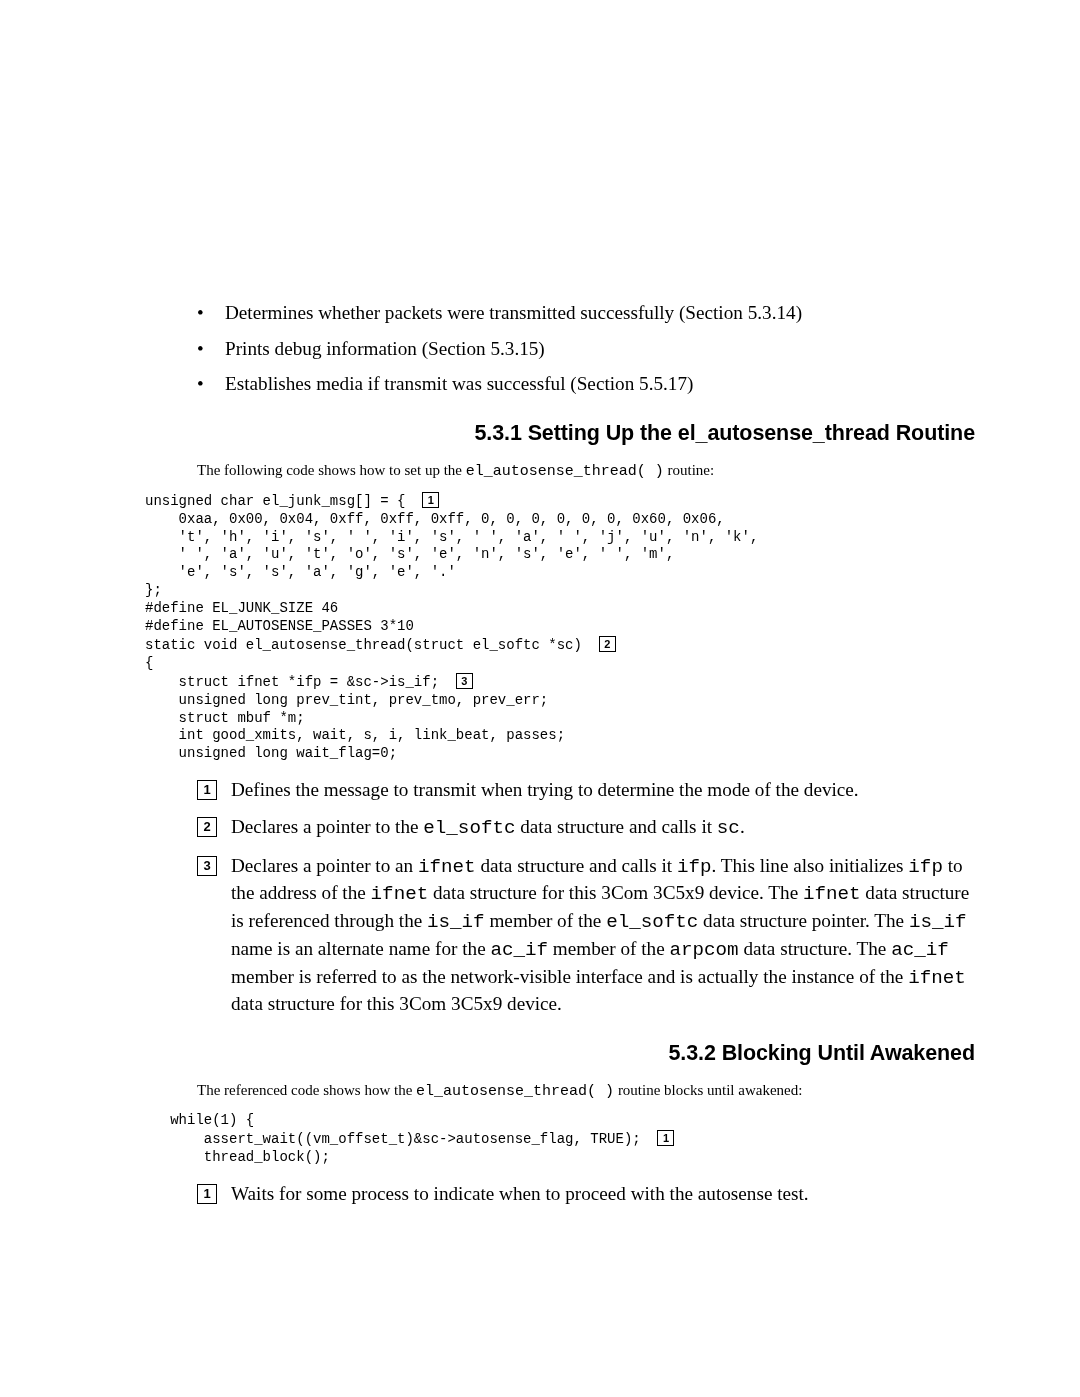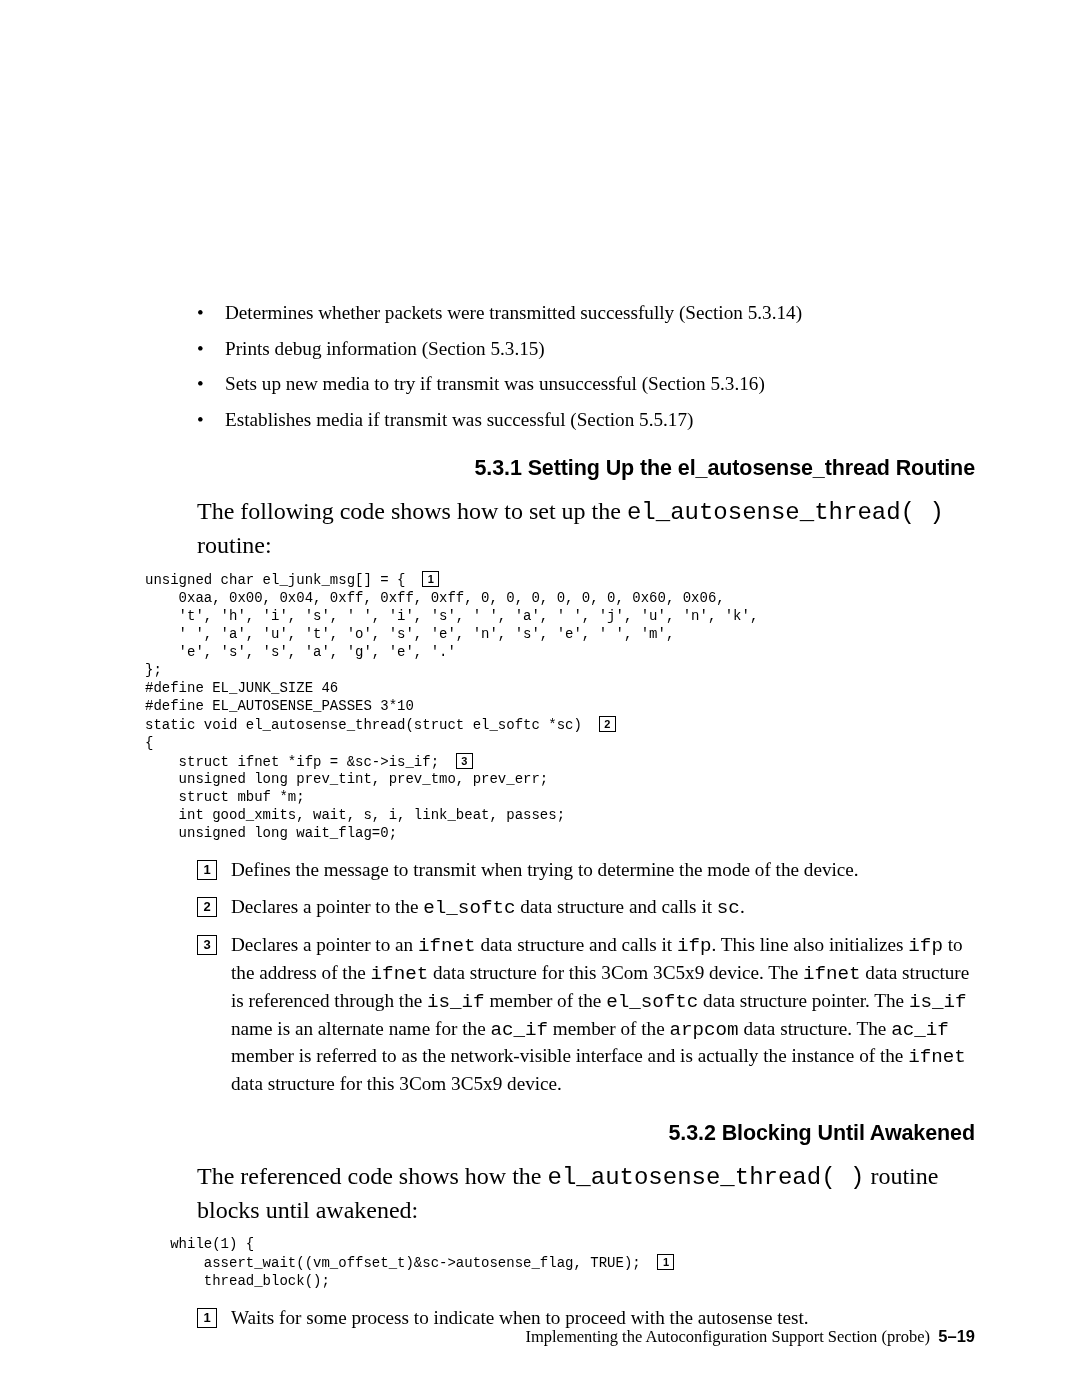--- a/index.html
+++ b/index.html
@@ -48,21 +48,21 @@
     font-size: 21.5px;
     margin: 24px 0 14px 0;
     letter-spacing: -0.1px;
     text-align: right;
   }
   h2.section .secnum {
     display: inline-block;
     min-width: 56px;
   }
   .para {
-    font-size: 24px;
+    font-size: 15px;
     line-height: 1.34;
     margin-bottom: 10px;
   }
   .mono {
     font-family: "Courier New", Courier, monospace;
   }
   pre.code {
     font-family: "Courier New", Courier, monospace;
     font-size: 14px;
     line-height: 1.28;
@@ -122,21 +122,20 @@
 </style>
 </head>
 <body>
 
 <div class="page">
   <div class="content">
 
     <ul class="bullets">
       <li>Determines whether packets were transmitted successfully (Section 5.3.14)</li>
       <li>Prints debug information (Section 5.3.15)</li>
-      <li>Sets up new media to try if transmit was unsuccessful (Section 5.3.16)</li>
       <li>Establishes media if transmit was successful (Section 5.5.17)</li>
     </ul>
 
     <h2 class="section">
       <span class="secnum">5.3.1</span>
       <span>Setting Up the el_autosense_thread Routine</span>
     </h2>
 
     <div class="para indent">
       <span>The following code shows how to set up the </span><span class="mono">el_autosense_thread( )</span><span> routine:</span>
@@ -192,16 +191,13 @@
 
     <ol class="notes">
       <li>
         <span class="marker callout big">1</span>
         <span>Waits for some process to indicate when to proceed with the autosense test.</span>
       </li>
     </ol>
 
   </div>
 
-  <div class="footer">
-    <span>Implementing the Autoconfiguration Support Section (probe)</span>&nbsp;&nbsp;<span class="pagelabel">5–19</span>
-  </div>
 </div>
 
 </body></html>

